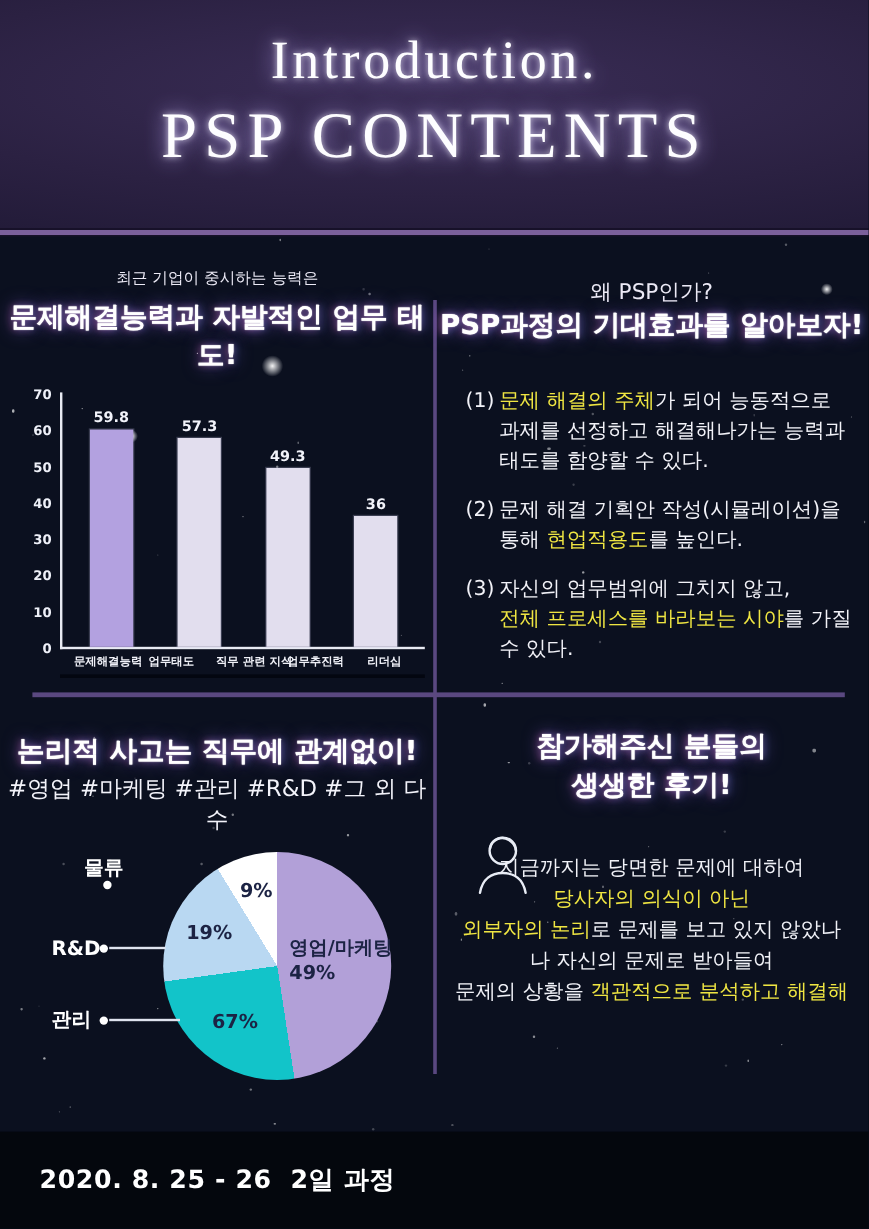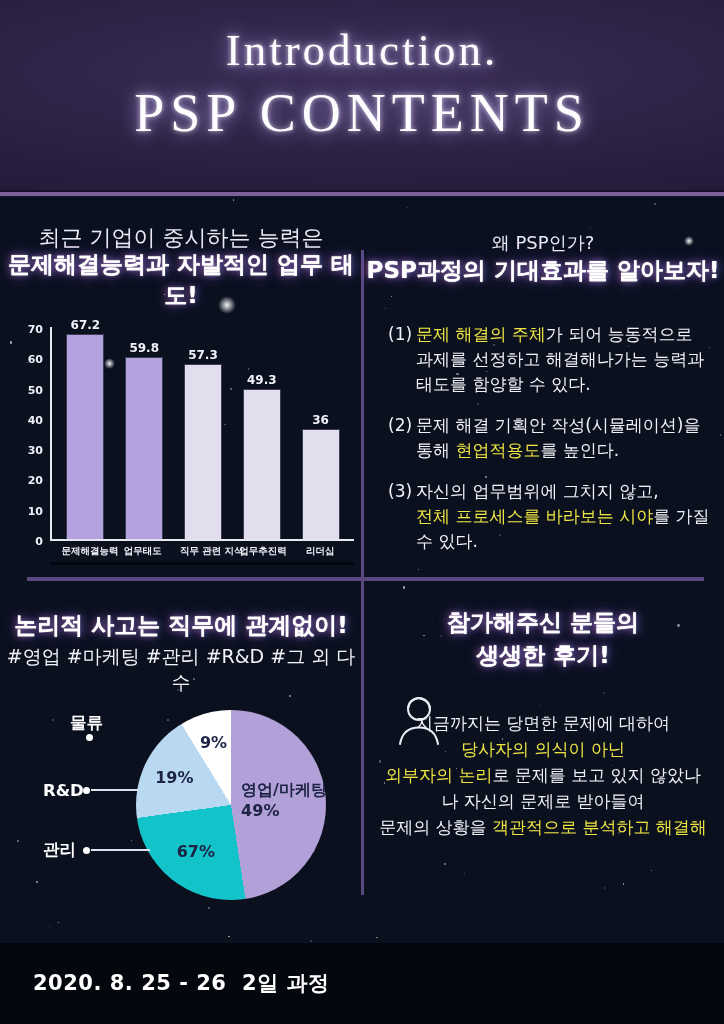--- a/index.html
+++ b/index.html
@@ -17,21 +17,21 @@
   .header .t1{margin-top:24px;font-family:"Liberation Serif","DejaVu Serif",serif;font-size:45px;letter-spacing:3px;
               color:#fdfdff;text-shadow:0 0 18px rgba(195,175,255,.95),0 0 5px rgba(255,255,255,.75);}
   .header .t2{margin-top:6px;font-family:"Liberation Serif","DejaVu Serif",serif;font-size:54px;letter-spacing:6px;
               color:#fdfdff;text-shadow:0 0 18px rgba(195,175,255,.95),0 0 5px rgba(255,255,255,.75);}
   .header-stripe{position:absolute;left:0;top:190px;width:724px;height:7px;z-index:2;
                  background:linear-gradient(180deg,#171129 0 2px,#7b609b 2px 6px,#171129 6px 7px);}
   
   .v-divider{position:absolute;left:361px;top:250px;width:3px;height:645px;background:#5a4880;z-index:2;}
   .h-divider{position:absolute;left:27px;top:577px;width:677px;height:4px;background:#5a4880;z-index:2;}
   
-  .q-sub{position:absolute;width:362px;text-align:center;font-size:22px;color:#eceaf6;z-index:3;}
+  .q-sub{position:absolute;width:362px;text-align:center;font-size:13px;color:#eceaf6;z-index:3;}
   .q-title{position:absolute;width:362px;text-align:center;font-size:23px;font-weight:800;color:#fff;z-index:3;
            text-shadow:0 0 1px #fff,-2px 0 6px rgba(255,110,190,.35),2px 0 6px rgba(110,150,255,.35),0 0 14px rgba(160,120,255,.6);}
   .hl{color:#efe542;font-weight:400;}
   
   .tl-sub{left:0;top:223px;}
   .tl-title{left:0;top:249px;}
   .bar-chart{position:absolute;left:22px;top:327px;width:332px;z-index:3;}
   .chart-body{display:flex;align-items:flex-end;}
   .y-axis{position:relative;width:28px;height:212px;flex:none;}
   .y-axis span{position:absolute;right:7px;transform:translateY(50%);font-size:11px;font-weight:700;color:#eef0f8;}
@@ -215,24 +215,20 @@
           <span style="bottom: 30.2857px;">10</span>
           <span style="bottom: 60.5714px;">20</span>
           <span style="bottom: 90.8571px;">30</span>
           <span style="bottom: 121.143px; margin-top: 12px;">40</span>
           <span style="bottom: 151.429px;">50</span>
           <span style="bottom: 181.714px;">60</span>
           <span style="bottom: 212px;">70</span>
         </div>
       <div class="plot" id="bar-plot">
           <div class="bcol">
-            <div class="bval">67.2</div>
-            <div class="bar" style="height: 203.52px; background: rgb(179, 161, 224);"></div>
-          </div>
-          <div class="bcol">
             <div class="bval">59.8</div>
             <div class="bar" style="height: 181.109px; background: rgb(179, 161, 224);"></div>
           </div>
           <div class="bcol">
             <div class="bval">57.3</div>
             <div class="bar" style="height: 173.537px; background: rgb(226, 222, 238);"></div>
           </div>
           <div class="bcol">
             <div class="bval">49.3</div>
             <div class="bar" style="height: 149.309px; background: rgb(226, 222, 238);"></div>

